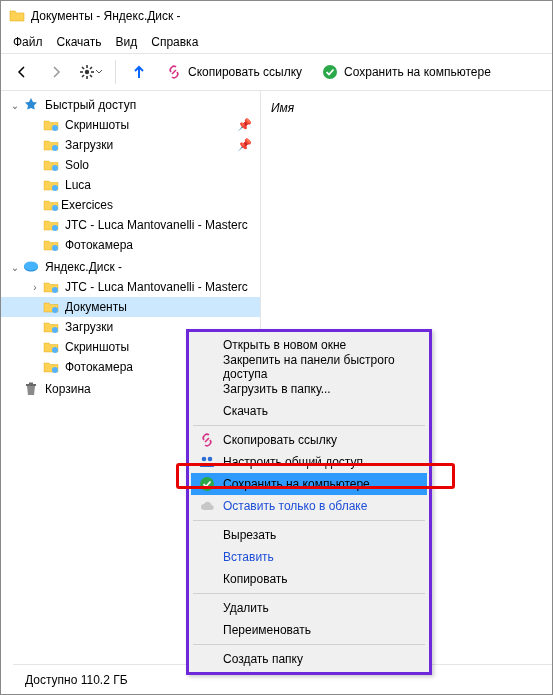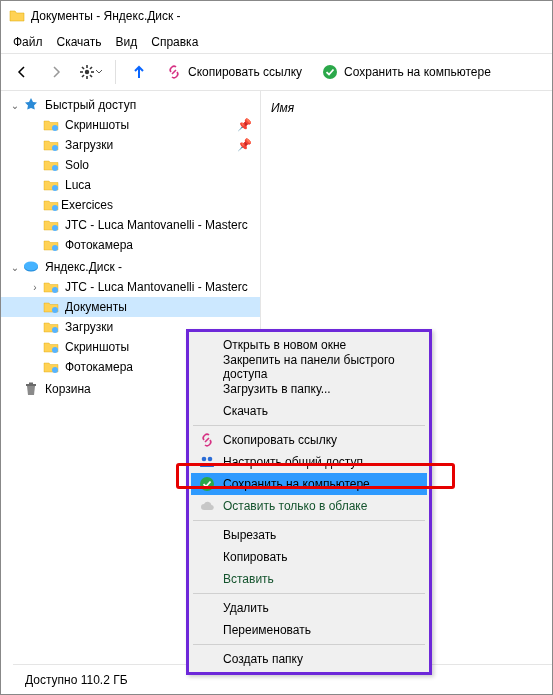--- a/index.html
+++ b/index.html
@@ -20,21 +20,21 @@
 .tree-item.depth2b { padding-left: 28px; }
 .tree-item.selected { background: #cce8ff; }
 .expander { width: 12px; display: inline-flex; justify-content: center; color: #666; font-size: 10px; }
 .pin { margin-left: auto; margin-right: 8px; color: #999; }
 .main { flex: 1; padding: 6px 10px; font-style: italic; }
 .col-header { font-weight: normal; padding: 4px 0; }
 .statusbar { position: absolute; bottom: 0; left: 12px; right: 0; height: 30px; border-top: 1px solid #e5e5e5; display: flex; align-items: center; padding: 0 12px; background: #fff; }
 .context-menu { position: absolute; left: 177px; top: 328px; width: 246px; background: #f0f0f0; border: 3px solid #6d28d9; box-shadow: 2px 2px 4px rgba(0,0,0,0.2); padding: 2px; margin-left: 8px; }
 .ctx-item { display: flex; align-items: center; height: 22px; padding: 0 10px 0 32px; position: relative; }
 .ctx-item .ico { position: absolute; left: 8px; width: 16px; height: 16px; display: flex; align-items: center; justify-content: center; }
-.ctx-item.disabled { color: #14532d; }
+.ctx-item.disabled { color: #1d4ed8; }
 .ctx-item.highlighted { background: #2e9afe; color: #000; }
 .ctx-sep { height: 1px; background: #d0d0d0; margin: 3px 2px; }
 .red-box { position: absolute; border: 3px solid #e60000; border-radius: 3px; pointer-events: none; }
 svg { display: block; }
 .icon16 { width: 16px; height: 16px; }
 </style>
 </head>
 <body>
 
 <div class="titlebar">
@@ -307,26 +307,26 @@
         <svg class="icon16" viewBox="0 0 16 16">
           <path d="M5 12a3 3 0 010-6 4 4 0 017.5 1A2.5 2.5 0 0112 12z" fill="#c7c7c7"></path>
         </svg>
       </span>
     <span>Оставить только в облаке</span>
   </div>
   <div class="ctx-sep"></div>
   <div class="ctx-item">
       <span>Вырезать</span>
     </div>
-  <div class="ctx-item">
-      <span>Копировать</span>
-    </div>
   <div class="ctx-item disabled">
       <span>Вставить</span>
     </div>
+  <div class="ctx-item">
+      <span>Копировать</span>
+    </div>
   <div class="ctx-sep"></div>
   <div class="ctx-item">
       <span>Удалить</span>
     </div>
   <div class="ctx-item">
       <span>Переименовать</span>
     </div>
   <div class="ctx-sep"></div>
   <div class="ctx-item">
       <span>Создать папку</span>

